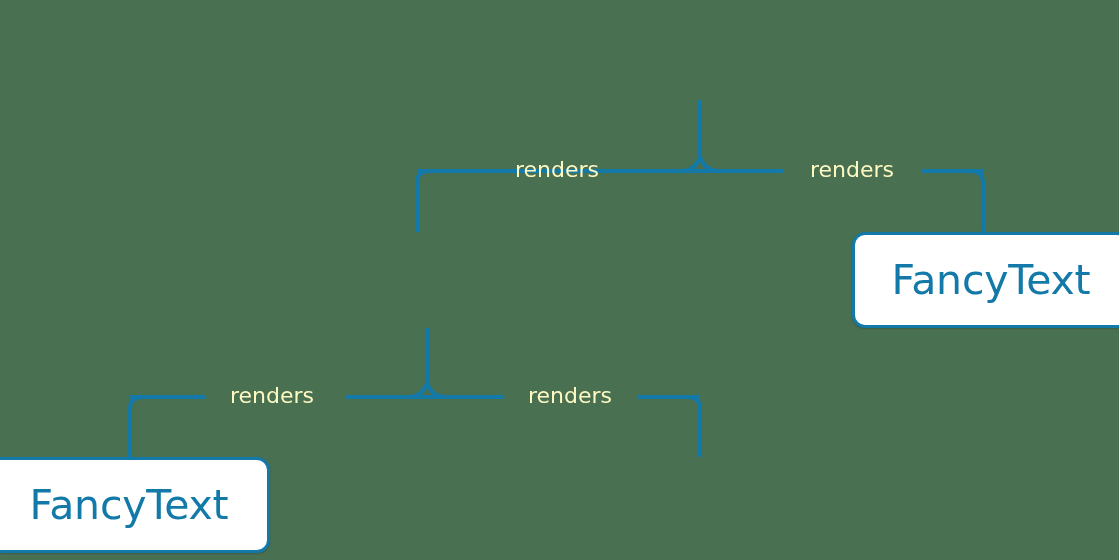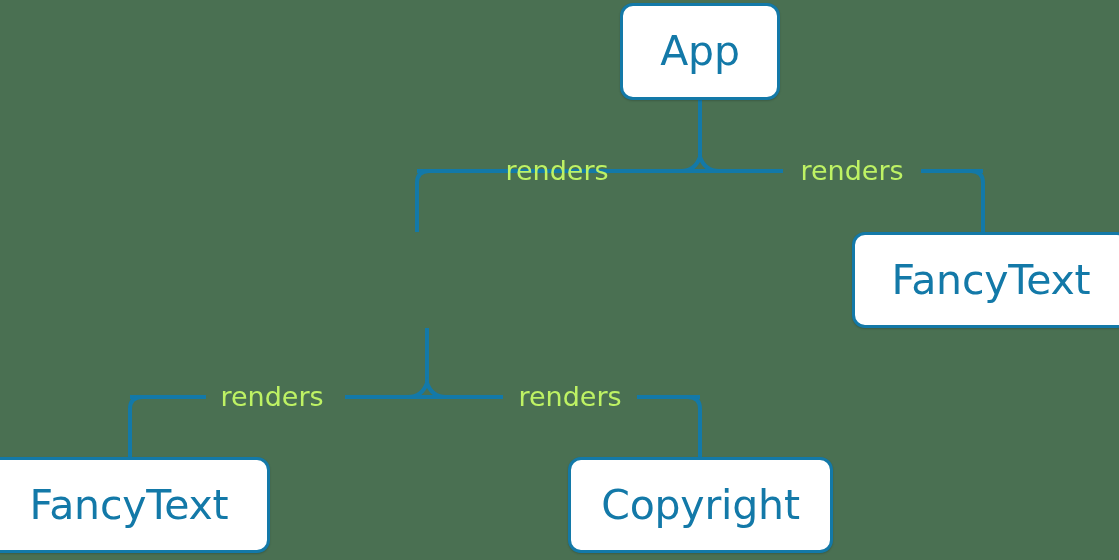--- a/index.html
+++ b/index.html
@@ -39,22 +39,22 @@
   }
   .node-label {
     color: #1379a8;
     font-size: 41px;
     line-height: 1;
     letter-spacing: -0.2px;
     white-space: nowrap;
   }
   .edge-label {
     position: absolute;
-    color: #bef264;
-    font-size: 27px;
+    color: #fef9c3;
+    font-size: 22px;
     line-height: 1;
     white-space: nowrap;
     transform: translate(-50%, -50%);
   }
 </style>
 </head>
 <body>
 
 <div id="diagram">
 
@@ -80,36 +80,30 @@
       <path d="M 206 397 L 130 397"></path>
       <path d="M 142 397 q -12 0 -12 12 L 130 457"></path>
 
       <path d="M 427 397 L 503 397"></path>
       <path d="M 637 397 L 700 397"></path>
       <path d="M 688 397 q 12 0 12 12 L 700 457"></path>
 
     </g>
   </svg>
 
-  <div class="node" style="left:620px; top:3px; width:160px; height:97px;">
-    <span class="node-label">App</span>
-  </div>
 
 
   <div class="node" style="left:852px; top:232px; width:278px; height:96px;">
     <span class="node-label">FancyText</span>
   </div>
 
   <div class="node" style="left:-12px; top:457px; width:282px; height:96px;">
     <span class="node-label">FancyText</span>
   </div>
 
-  <div class="node" style="left:568px; top:457px; width:265px; height:96px;">
-    <span class="node-label">Copyright</span>
-  </div>
 
   <span class="edge-label" style="left:557px; top:170px;">renders</span>
 
   <span class="edge-label" style="left:852px; top:170px;">renders</span>
 
   <span class="edge-label" style="left:272px; top:396px;">renders</span>
 
   <span class="edge-label" style="left:570px; top:396px;">renders</span>
 
 </div>

